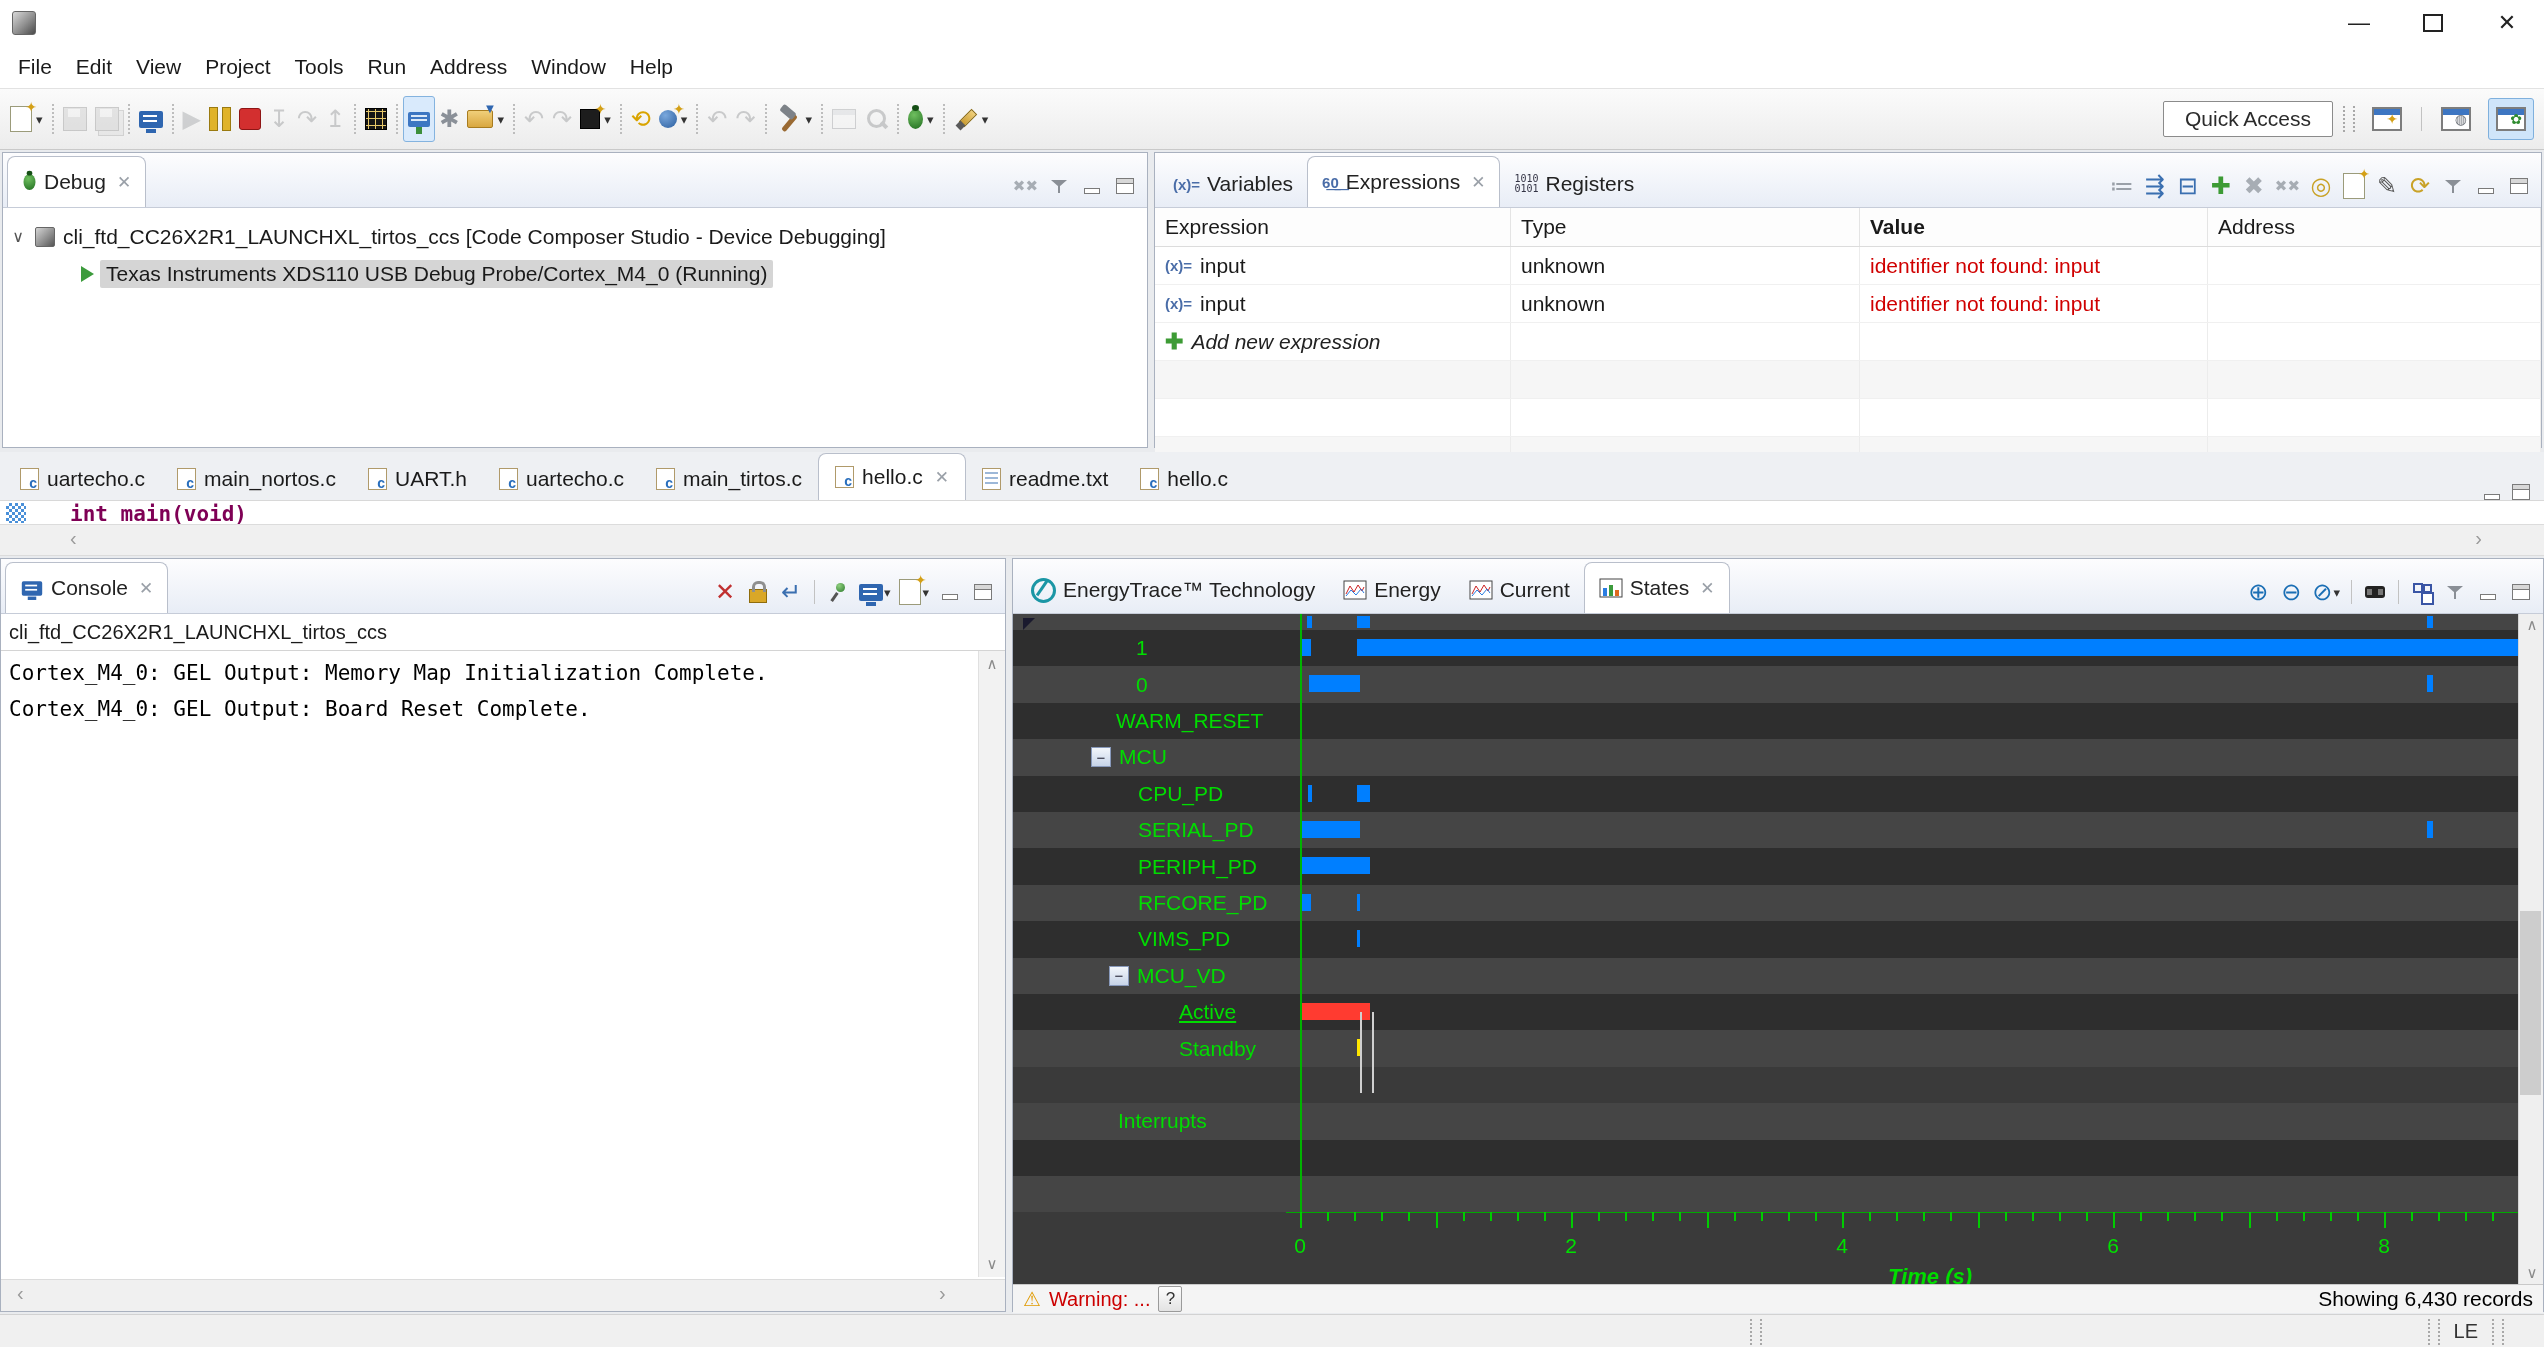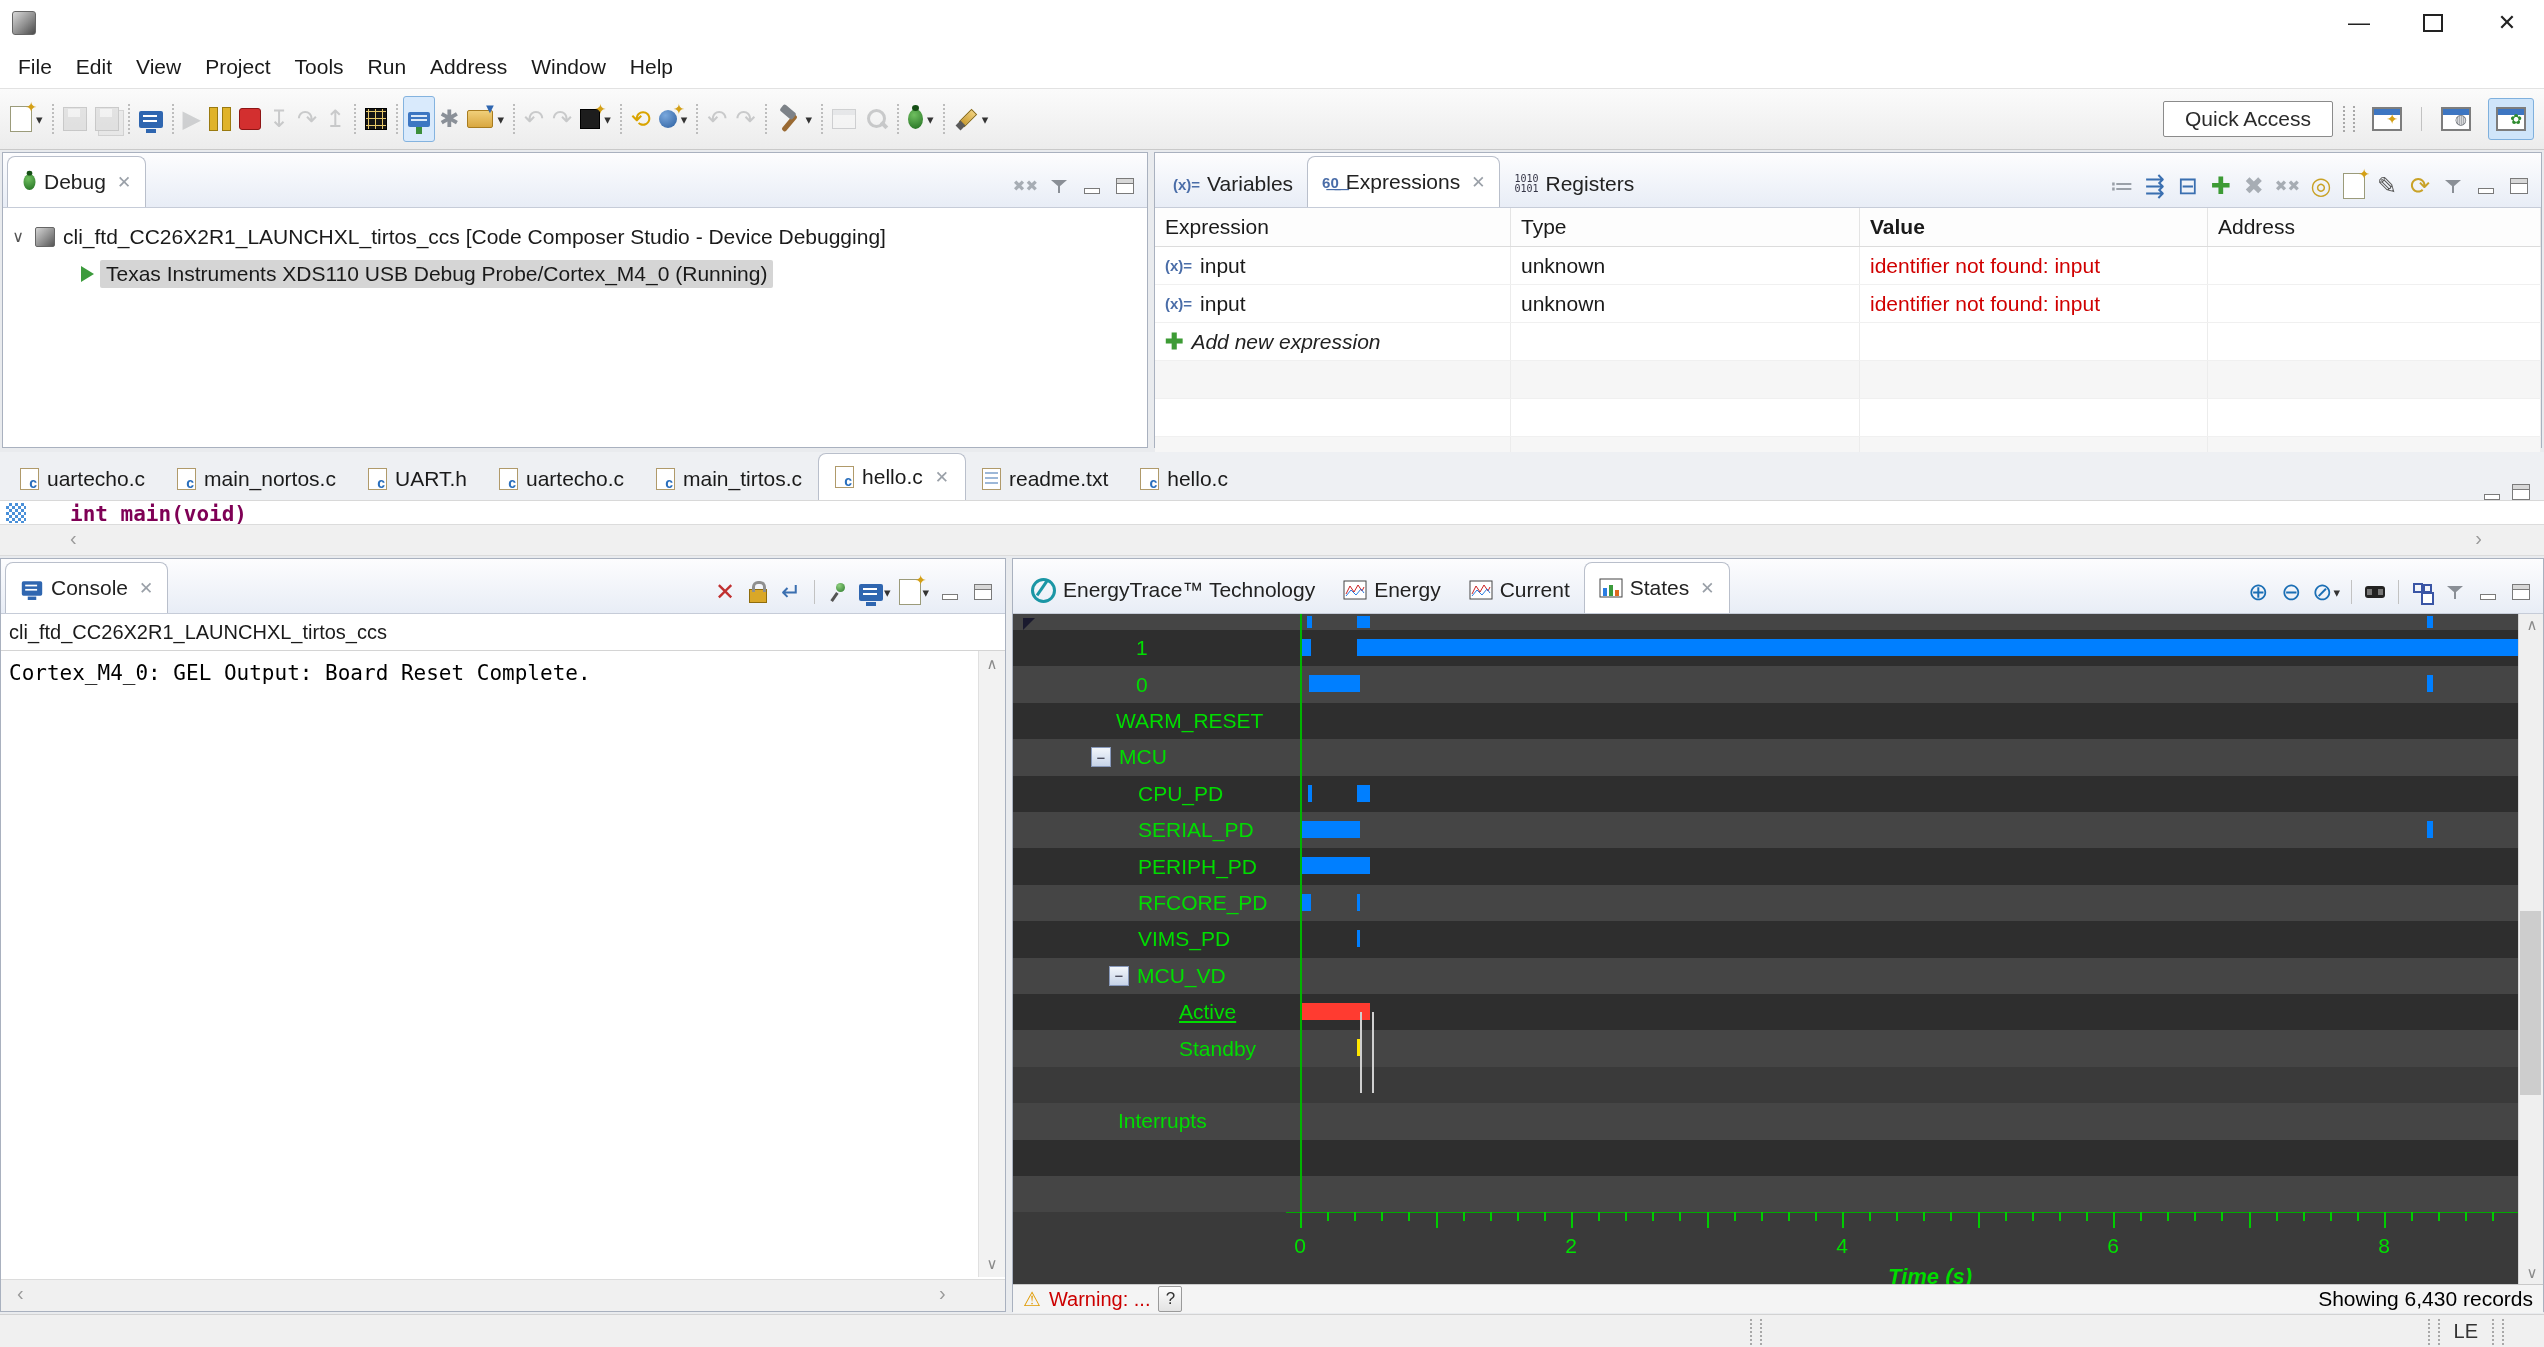--- a/index.html
+++ b/index.html
@@ -591,20 +591,21 @@
               <span class="win-min"></span>
             </span>
             <span class="pticon">
               <span class="win-max"></span>
             </span>
           </div>
       </div>
       <div class="ctx-label">cli_ftd_CC26X2R1_LAUNCHXL_tirtos_ccs</div>
       <div class="cout-wrap">
         <div class="cout" id="console-out">
+            <div>Cortex_M4_0: GEL Output: Memory Map Initialization Complete.</div>
             <div>Cortex_M4_0: GEL Output: Board Reset Complete.</div>
           </div>
         <div class="vscroll">
           <span class="vs-arr" style="top:4px">∧</span>
           <span class="vs-arr" style="bottom:4px">∨</span>
         </div>
       </div>
       <div class="console-hscroll">
         <span class="arr" style="left:16px">‹</span>
         <span class="arr" style="left:938px">›</span>

